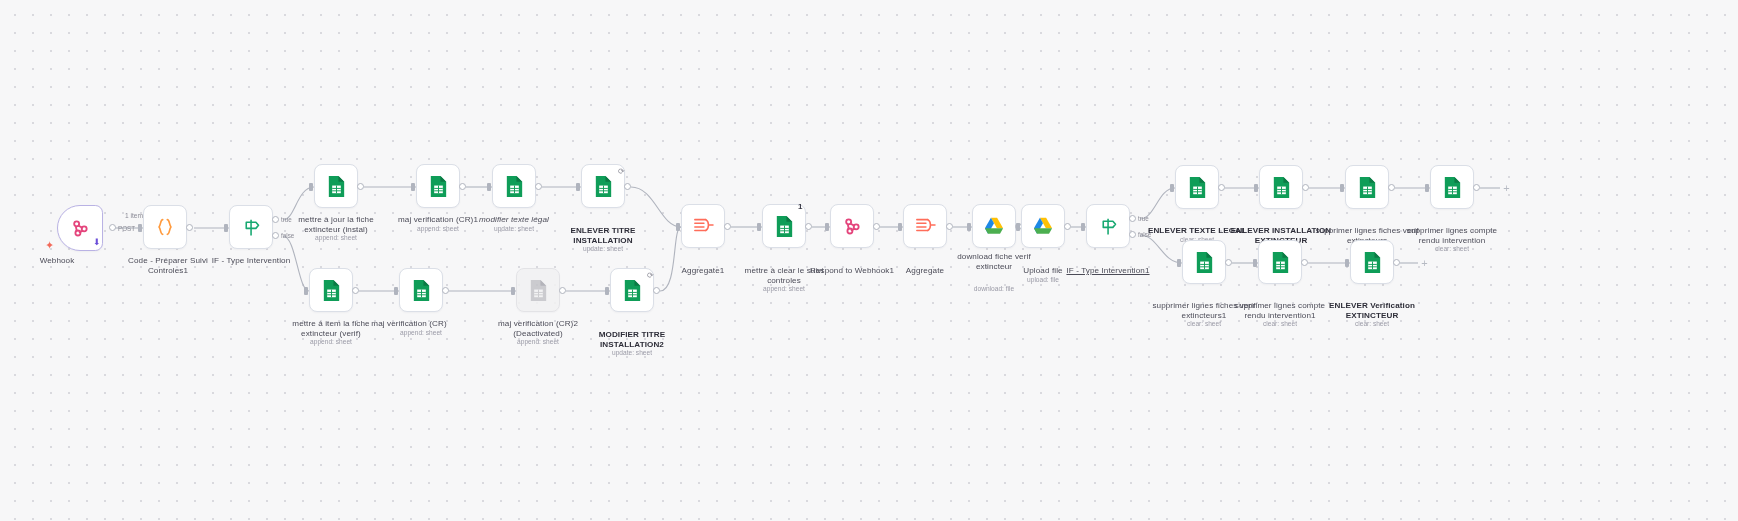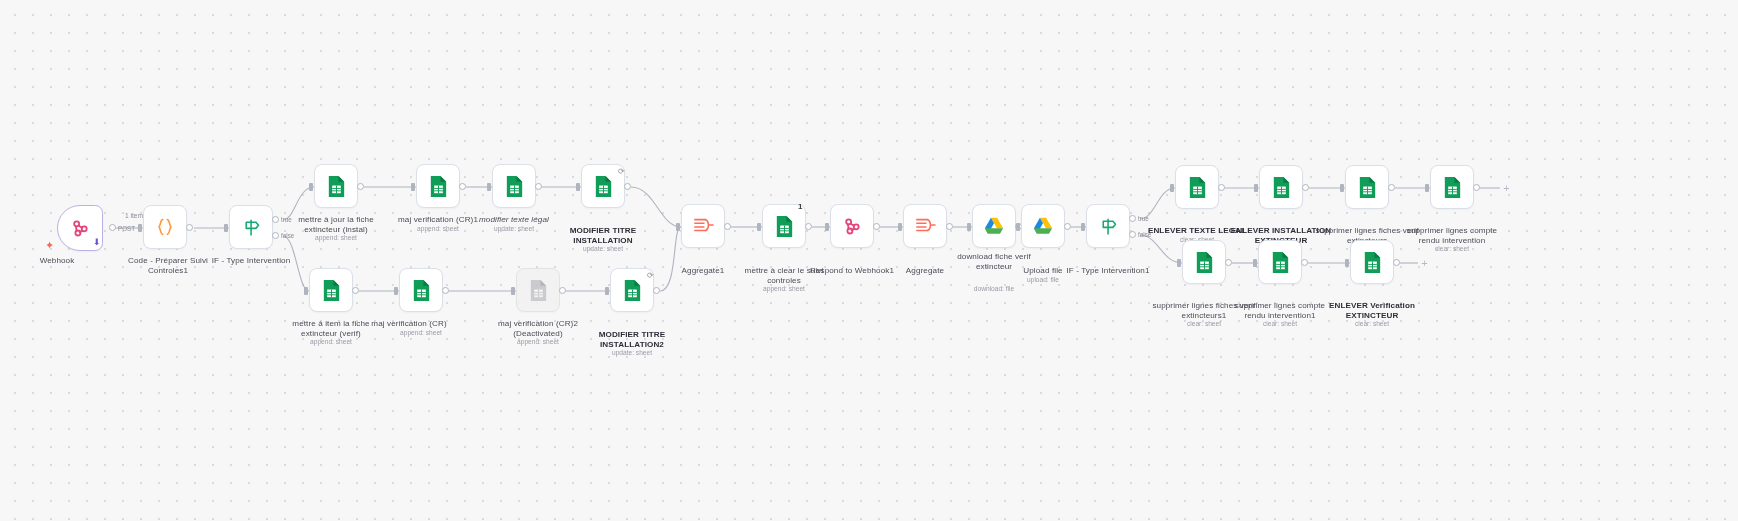--- a/index.html
+++ b/index.html
@@ -228,21 +228,21 @@
       <path d="M12 1 l6 6 h-6 z" fill="#0b7a44"></path>
       <rect x="5.5" y="11" width="9" height="8" fill="#fff"></rect>
       <g stroke="#0f9d58" stroke-width="1">
           <path d="M5.5 14 H14.5 M5.5 16.5 H14.5 M10 11 V19"></path>
         </g>
     </svg>
   </div>
   <div class="corner-icon" style="left:618px;top:168px;">⟳</div>
   <div class="inmark" style="left:576px;top:183px;"></div>
   <div class="port" style="left:624px;top:183px;"></div>
-  <div class="label bold" style="left:549px;top:226px;">MODIFIER TITRE INSTALLATION</div>
+  <div class="label bold" style="left:549px;top:226px;">ENLEVER TITRE INSTALLATION</div>
   <div class="sublabel" style="left:549px;top:245px;">update: sheet</div>
 
   <div class="node sz-std" style="left:309px;top:268px;">
     <svg class="icon-svg" width="21" height="23" viewBox="0 0 20 24">
       <path d="M2 1 h10 l6 6 v16 h-16 z" fill="#0f9d58"></path>
       <path d="M12 1 l6 6 h-6 z" fill="#0b7a44"></path>
       <rect x="5.5" y="11" width="9" height="8" fill="#fff"></rect>
       <g stroke="#0f9d58" stroke-width="1">
           <path d="M5.5 14 H14.5 M5.5 16.5 H14.5 M10 11 V19"></path>
         </g>
@@ -393,21 +393,21 @@
         <path d="M6 6 H17 L20 9.5 L17 13 H6 Z"></path>
         <path d="M11.5 3 V21"></path>
       </g>
     </svg>
   </div>
   <div class="inmark" style="left:1081px;top:223px;"></div>
   <div class="port" style="left:1129px;top:215px;"></div>
   <div class="porttag" style="left:1138px;top:215px;">true</div>
   <div class="port" style="left:1129px;top:231px;"></div>
   <div class="porttag" style="left:1138px;top:231px;">false</div>
-  <div class="label" style="left:1054px;top:266px;">IF - Type Intervention1</div>
+  <div class="label" style="left:1054px;top:266px;text-decoration:underline;">IF - Type Intervention1</div>
 
   <div class="node sz-std" style="left:1175px;top:165px;">
     <svg class="icon-svg" width="21" height="23" viewBox="0 0 20 24">
       <path d="M2 1 h10 l6 6 v16 h-16 z" fill="#0f9d58"></path>
       <path d="M12 1 l6 6 h-6 z" fill="#0b7a44"></path>
       <rect x="5.5" y="11" width="9" height="8" fill="#fff"></rect>
       <g stroke="#0f9d58" stroke-width="1">
           <path d="M5.5 14 H14.5 M5.5 16.5 H14.5 M10 11 V19"></path>
         </g>
     </svg>

